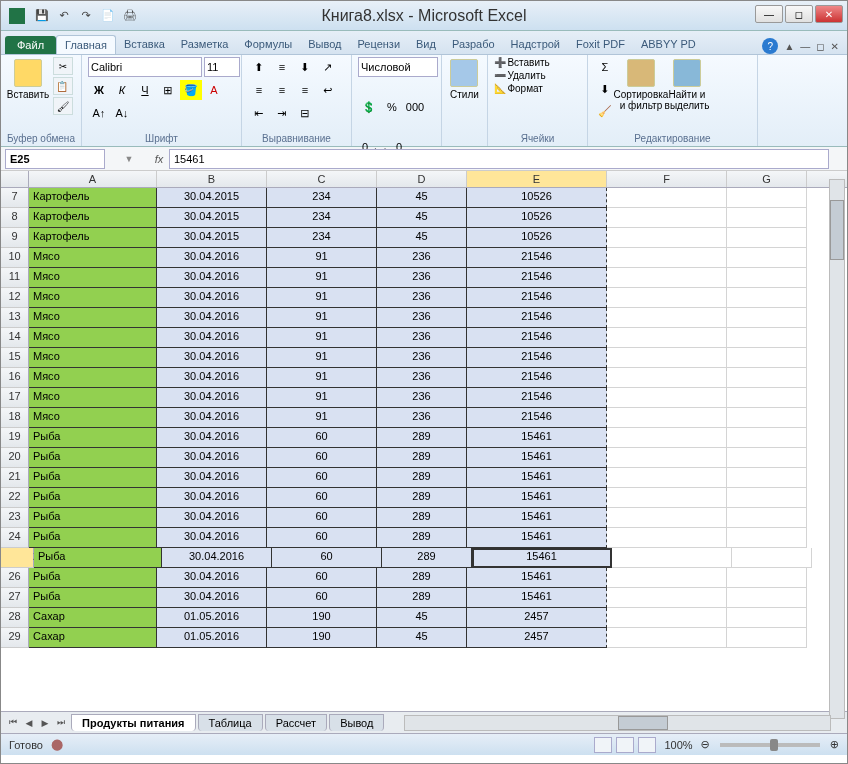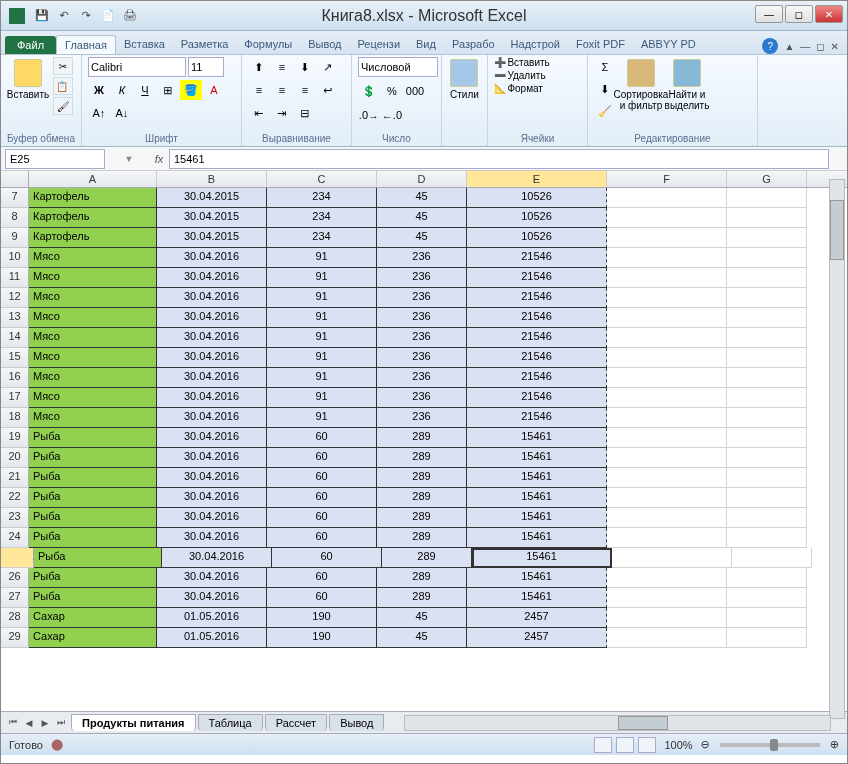--- a/index.html
+++ b/index.html
@@ -31,21 +31,21 @@
 .small-btn { width: 20px; height: 18px; background: #f0f4f8; border: 1px solid #cdd; font-size: 10px; display: flex; align-items: center; justify-content: center; cursor: pointer; }
 .font-row { display: flex; gap: 2px; align-items: center; }
 .font-combo { height: 20px; border: 1px solid #aac; font-size: 11px; padding: 0 2px; background: #fff; }
 .btn-row { display: flex; gap: 1px; }
 .mini-btn { width: 22px; height: 20px; border: 1px solid transparent; font-size: 11px; display: flex; align-items: center; justify-content: center; cursor: pointer; }
 .mini-btn.bold { font-weight: bold; }
 .mini-btn.italic { font-style: italic; }
 .mini-btn.underline { text-decoration: underline; }
 
 .formula-bar { height: 24px; display: flex; align-items: center; border-bottom: 1px solid #ccc; background: #f4f6f8; }
-.name-box { width: 100px; height: 20px; border: 1px solid #aac; margin: 0 4px; background: #fff; font-size: 11px; padding: 0 4px; display: flex; align-items: center; }
+.name-box { width: 100px; height: 20px; border: 1px solid #aac; margin: 0 4px; background: #fff; font-size: 11px; padding: 0 4px; display: flex; align-items: center; font-weight: bold; }
 .fx-label { width: 20px; font-size: 11px; font-style: italic; text-align: center; color: #555; }
 .formula-input { flex: 1; height: 20px; border: 1px solid #aac; background: #fff; font-size: 11px; padding: 0 4px; display: flex; align-items: center; margin-right: 18px; }
 
 .sheet-area { position: relative; height: 540px; overflow: hidden; background: #fff; }
 .col-headers { display: flex; position: sticky; top: 0; background: linear-gradient(#f4f6f8,#e4e8ec); border-bottom: 1px solid #aab; }
 .row-header-spacer { width: 28px; border-right: 1px solid #aab; background: linear-gradient(#f4f6f8,#e4e8ec); }
 .col-header { border-right: 1px solid #ccc; text-align: center; font-size: 11px; padding: 2px 0; color: #333; cursor: pointer; }
 .col-header.selected { background: #ffe699; }
 .col-A { width: 128px; } .col-B { width: 110px; } .col-C { width: 110px; } .col-D { width: 90px; } .col-E { width: 140px; } .col-F { width: 120px; } .col-G { width: 80px; }
 
@@ -131,21 +131,21 @@
         <div class="small-btn">✂</div>
         <div class="small-btn">📋</div>
         <div class="small-btn">🖌</div>
       </div>
     </div>
     <div class="group-label">Буфер обмена</div>
   </div>
   <div class="group" style="width:160px">
     <div class="group-content" style="flex-direction:column;gap:3px">
       <div class="font-row">
-        <input class="font-combo" style="width: 98px;" value="Calibri">
+        <input class="font-combo" style="width: 114px;" value="Calibri">
         <input class="font-combo" style="width: 36px;" value="11">
       </div>
       <div class="btn-row">
         <div class="mini-btn bold">Ж</div>
         <div class="mini-btn italic">К</div>
         <div class="mini-btn underline">Ч</div>
         <div class="mini-btn">⊞</div>
         <div class="mini-btn" style="background:#ffff00">🪣</div>
         <div class="mini-btn" style="color:#c00">A</div>
       </div>
@@ -172,21 +172,21 @@
       </div>
       <div class="btn-row">
         <div class="mini-btn">⇤</div>
         <div class="mini-btn">⇥</div>
         <div class="mini-btn">⊟</div>
       </div>
     </div>
     <div class="group-label">Выравнивание</div>
   </div>
   <div class="group" style="width:90px">
-    <div class="group-content" style="flex-direction:column;gap:4px">
+    <div class="group-content" style="flex-direction:column;gap:20px">
       <input class="font-combo" style="width: 80px;" value="Числовой">
       <div class="btn-row">
         <div class="mini-btn">💲</div>
         <div class="mini-btn">%</div>
         <div class="mini-btn">000</div>
       </div>
       <div class="btn-row">
         <div class="mini-btn">.0→</div>
         <div class="mini-btn">←.0</div>
       </div>

